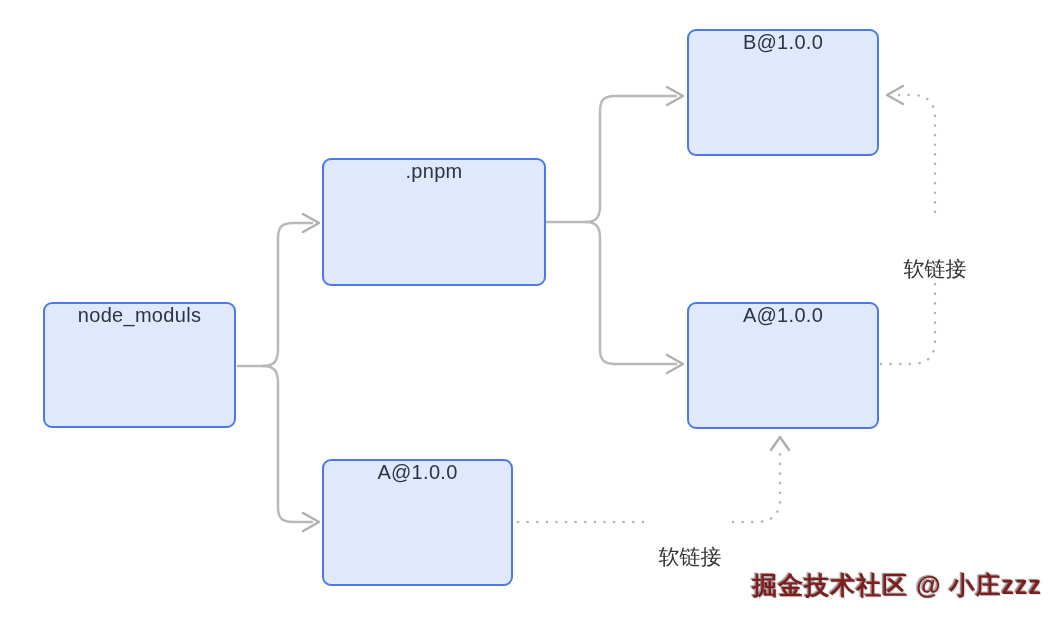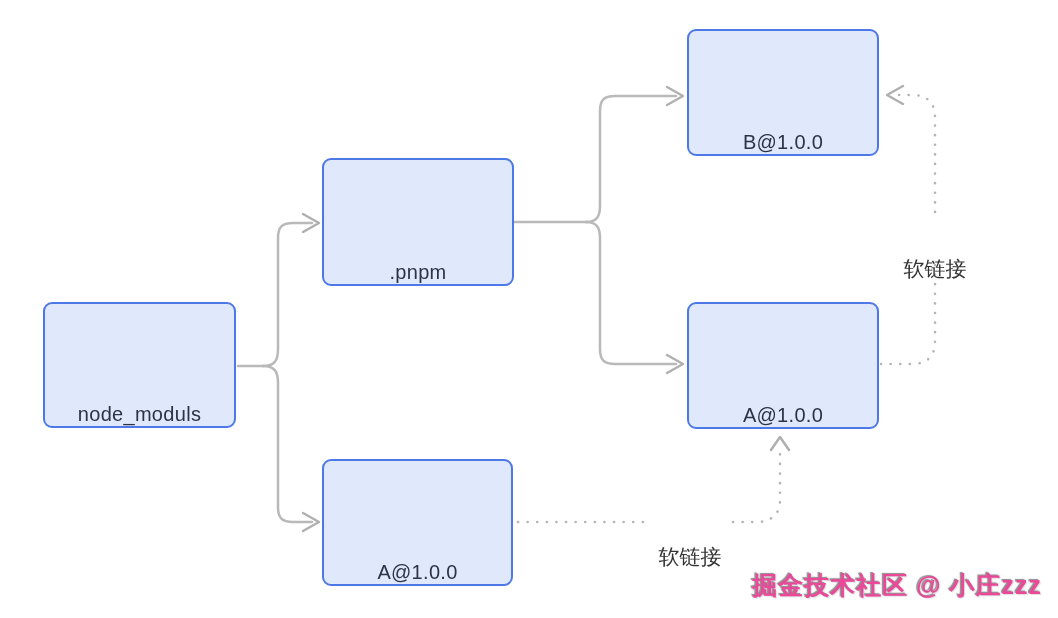--- a/index.html
+++ b/index.html
@@ -43,49 +43,49 @@
     stroke-linecap: round;
     stroke-linejoin: round;
   }
   .node {
     position: absolute;
     box-sizing: border-box;
     border: 2.5px solid #4d79e8;
     border-radius: 9px;
     background: #e0e8fc;
     display: flex;
-    align-items: flex-end;
+    align-items: flex-start;
     justify-content: center;
     font-size: 20px;
     color: #2d3345;
     letter-spacing: 0.3px;
   }
   .node-node-modules { left: 43px;  top: 302px; width: 193px; height: 126px; }
-  .node-pnpm         { left: 322px; top: 158px; width: 192px; height: 128px; }
+  .node-pnpm         { left: 322px; top: 158px; width: 224px; height: 128px; }
   .node-a-store      { left: 322px; top: 459px; width: 191px; height: 127px; }
   .node-b-top        { left: 687px; top: 29px;  width: 192px; height: 127px; }
   .node-a-top        { left: 687px; top: 302px; width: 192px; height: 127px; }
   .edge-label {
     position: absolute;
     font-size: 21px;
     color: #333333;
     text-align: center;
     line-height: 26px;
     margin-top: 32px;
   }
   .edge-label-bottom { left: 645px; top: 512px; width: 90px; }
   .edge-label-right  { left: 895px; top: 224px; width: 80px; }
   .watermark {
     position: absolute;
     right: 16px;
     top: 569px;
     font-size: 25px;
     font-weight: 700;
     letter-spacing: 1px;
-    color: #ec4899;
+    color: #7f1d1d;
     text-shadow: -1.5px -1.5px 1px rgba(120,120,120,0.85), 1px 1px 1px rgba(200,200,200,0.6);
     white-space: nowrap;
   }
 </style>
 </head>
 <body>
 
 <div class="canvas">
 
   <svg class="connector-layer" viewBox="0 0 1058 618" xmlns="http://www.w3.org/2000/svg">

